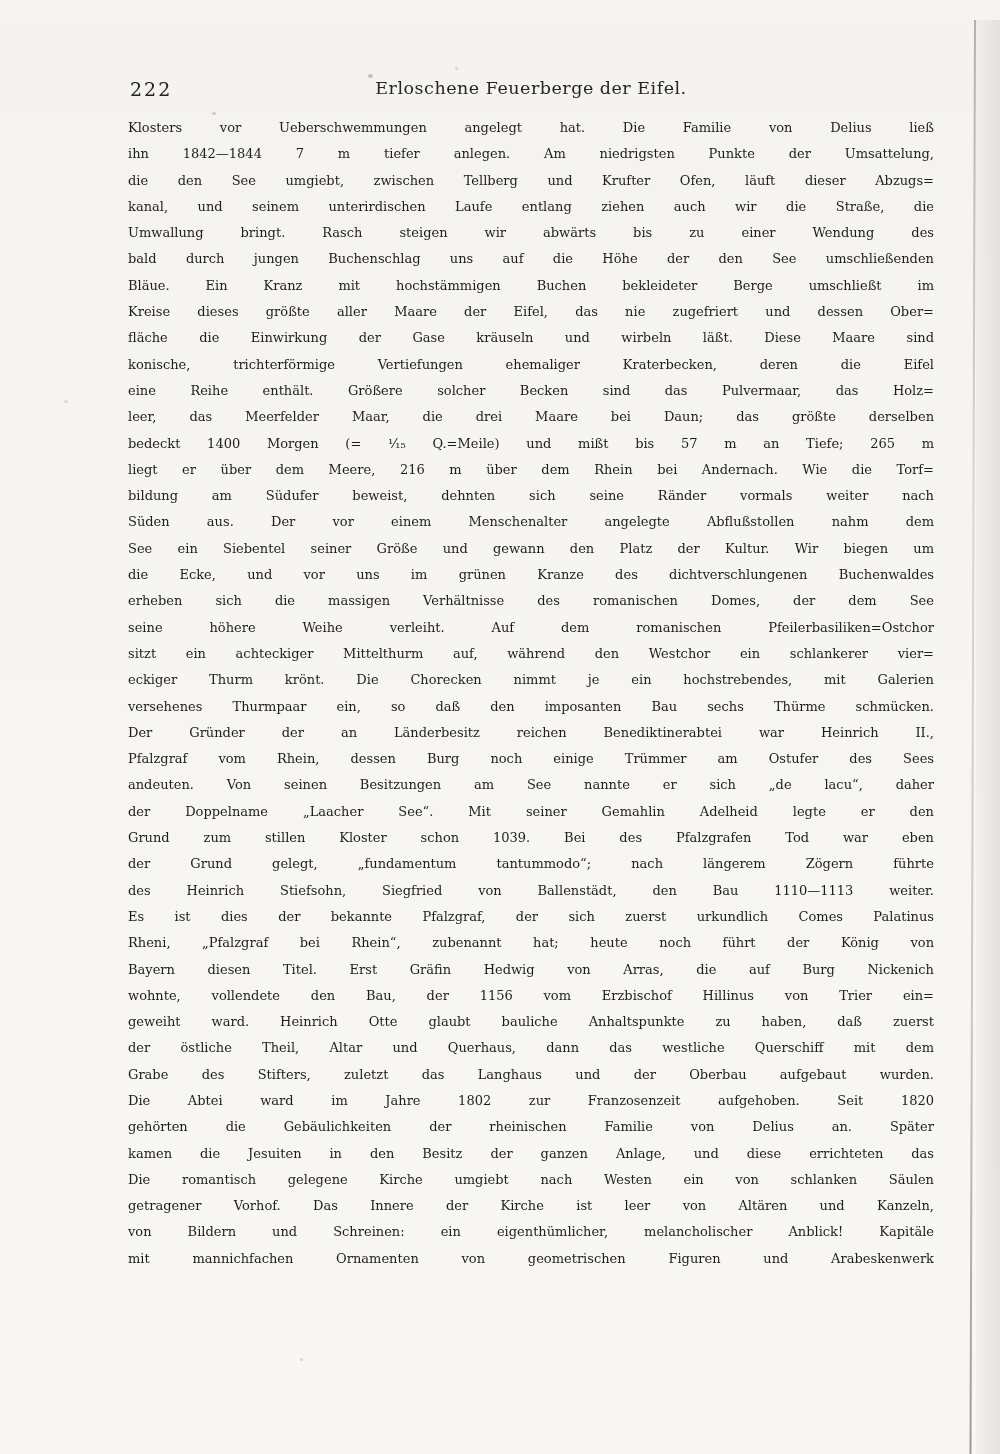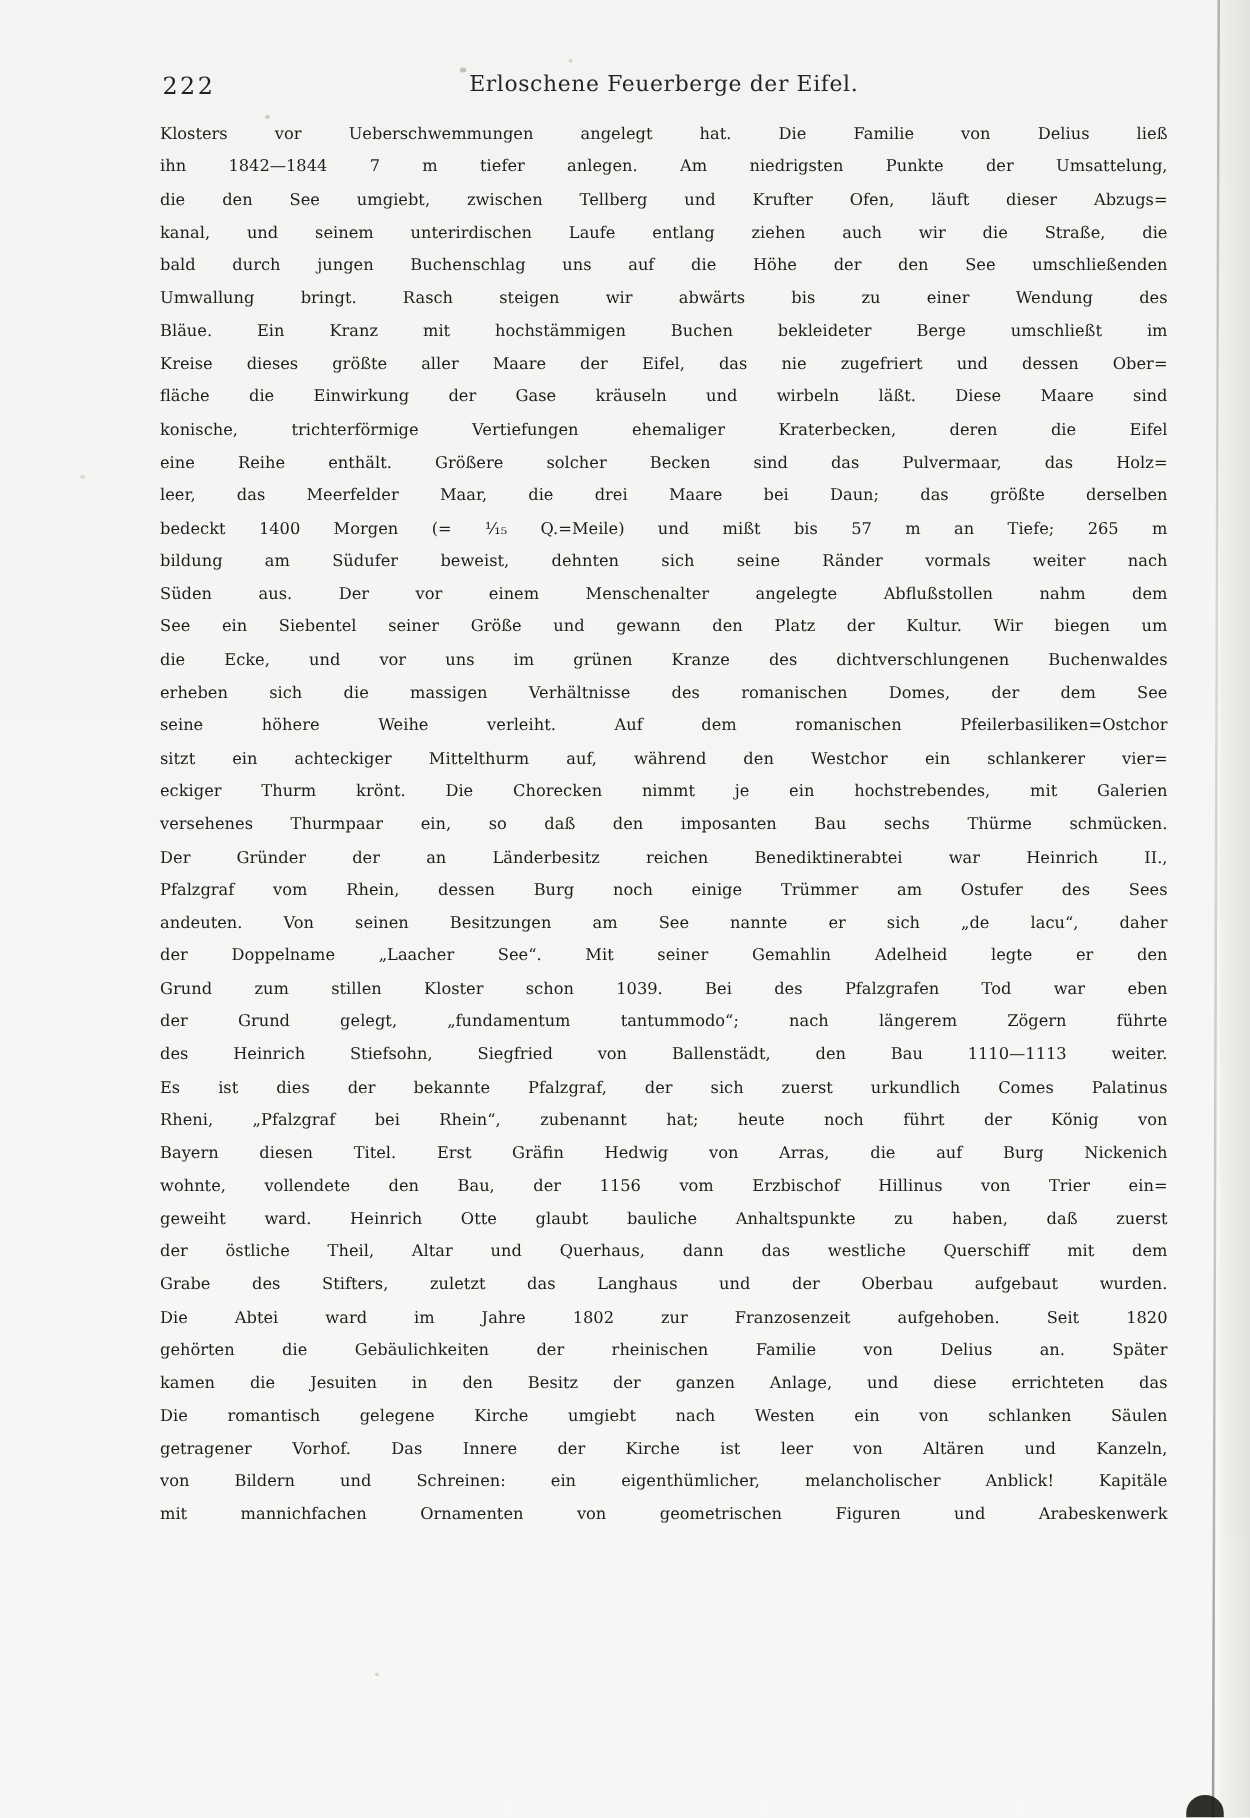--- a/index.html
+++ b/index.html
@@ -12,20 +12,21 @@
     position: relative;
     overflow: hidden;
     font-family: "DejaVu Serif", serif;
     background: #f5f4f2;
   }
   .page {
     position: absolute;
     inset: 0;
     background: linear-gradient(180deg, #f4f3f1 0%, #f6f5f3 40%, #f8f7f5 100%);
     color: #1f1e1c;
+    margin-top: 20px;
   }
   
   .edge-band {
     position: absolute;
     top: 0;
     left: 976px;
     width: 24px;
     height: 100%;
     background: linear-gradient(90deg, rgba(225,224,220,0.25), rgba(220,219,215,0.75));
   }
@@ -114,29 +115,30 @@
   <div class="running-head">
     <span class="page-num">222</span>
     <span class="head-title">Erloschene Feuerberge der Eifel.</span>
   </div>
 
   <div class="text-block">
       <div class="text-line">Klosters vor Ueberschwemmungen angelegt hat.  Die Familie von Delius ließ</div>
       <div class="text-line">ihn 1842—1844 7 m tiefer anlegen.  Am niedrigsten Punkte der Umsattelung,</div>
       <div class="text-line">die den See umgiebt, zwischen Tellberg und Krufter Ofen, läuft dieser Abzugs=</div>
       <div class="text-line">kanal, und seinem unterirdischen Laufe entlang ziehen auch wir die Straße, die</div>
+      <div class="text-line">Umwallung bringt.  Rasch steigen wir abwärts bis zu einer Wendung des</div>
       <div class="text-line">bald durch jungen Buchenschlag uns auf die Höhe der den See umschließenden</div>
-      <div class="text-line">Umwallung bringt.  Rasch steigen wir abwärts bis zu einer Wendung des</div>
       <div class="text-line">Bläue.  Ein Kranz mit hochstämmigen Buchen bekleideter Berge umschließt im</div>
       <div class="text-line">Kreise dieses größte aller Maare der Eifel, das nie zugefriert und dessen Ober=</div>
       <div class="text-line">fläche die Einwirkung der Gase kräuseln und wirbeln läßt.  Diese Maare sind</div>
       <div class="text-line">konische, trichterförmige Vertiefungen ehemaliger Kraterbecken, deren die Eifel</div>
       <div class="text-line">eine Reihe enthält.  Größere solcher Becken sind das Pulvermaar, das Holz=</div>
       <div class="text-line">leer, das Meerfelder Maar, die drei Maare bei Daun; das größte derselben</div>
       <div class="text-line">bedeckt 1400 Morgen (= ¹⁄₁₅ Q.=Meile) und mißt bis 57 m an Tiefe; 265 m</div>
+      <div class="text-line">liegt er über dem Meere, 216 m über dem Rhein bei Andernach.  Wie die Torf=</div>
       <div class="text-line">bildung am Südufer beweist, dehnten sich seine Ränder vormals weiter nach</div>
       <div class="text-line">Süden aus.  Der vor einem Menschenalter angelegte Abflußstollen nahm dem</div>
       <div class="text-line">See ein Siebentel seiner Größe und gewann den Platz der Kultur.  Wir biegen um</div>
       <div class="text-line">die Ecke, und vor uns im grünen Kranze des dichtverschlungenen Buchenwaldes</div>
       <div class="text-line">erheben sich die massigen Verhältnisse des romanischen Domes, der dem See</div>
       <div class="text-line">seine höhere Weihe verleiht.  Auf dem romanischen Pfeilerbasiliken=Ostchor</div>
       <div class="text-line">sitzt ein achteckiger Mittelthurm auf, während den Westchor ein schlankerer vier=</div>
       <div class="text-line">eckiger Thurm krönt.  Die Chorecken nimmt je ein hochstrebendes, mit Galerien</div>
       <div class="text-line">versehenes Thurmpaar ein, so daß den imposanten Bau sechs Thürme schmücken.</div>
       <div class="text-line">Der Gründer der an Länderbesitz reichen Benediktinerabtei war Heinrich II.,</div>

